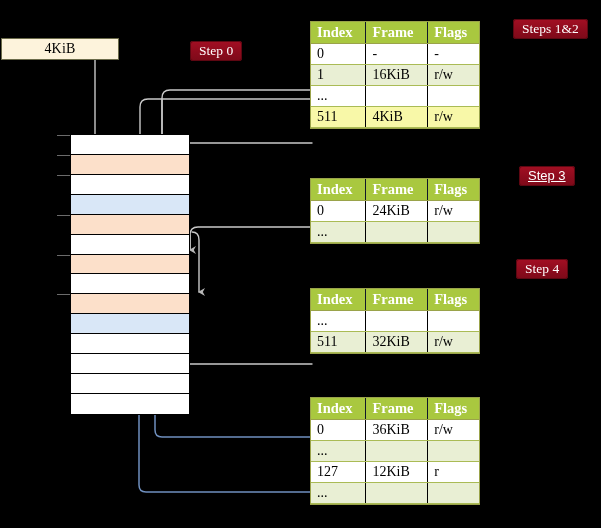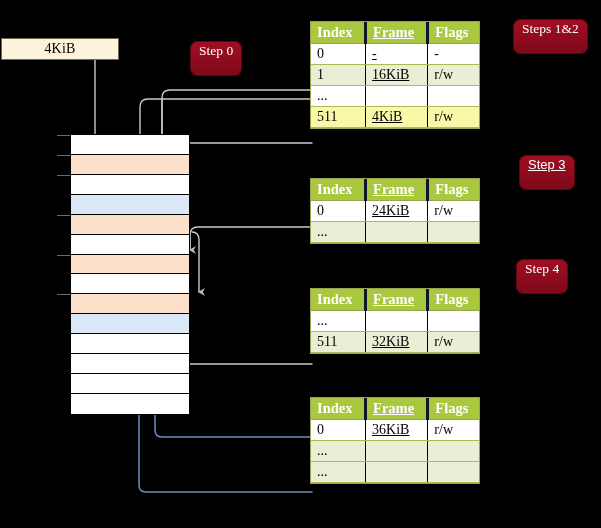--- a/index.html
+++ b/index.html
@@ -7,57 +7,57 @@
        font-family:"Liberation Serif", serif;}
   .stage{position:absolute;left:0;top:0;width:601px;height:528px;}
 
   
   .kib-box{position:absolute;left:1px;top:38px;width:118px;height:22px;
     background:#fdf3dc;border:1px solid #6b6b4a;box-sizing:border-box;
     display:flex;align-items:center;justify-content:center;
     font-size:14px;color:#000;letter-spacing:.2px;}
 
   
-  .badge{position:absolute;height:35px;padding:0 9px;box-sizing:border-box;
+  .badge{position:absolute;height:20px;padding:0 9px;box-sizing:border-box;
     background:linear-gradient(to bottom,#a30f23 0%,#8d0b1d 55%,#7d0a19 100%);
-    color:#fff;font-size:13.5px;line-height:20px;border-radius:8px;
+    color:#fff;font-size:13.5px;line-height:20px;border-radius:3px;
     box-shadow:0 0 0 1px #5e0712 inset;white-space:nowrap;text-align:center;}
   .badge.sans{font-family:"Liberation Sans",sans-serif;font-size:13px;}
   #badge-s0{left:190px;top:41px;text-align:center;}
   #badge-s12{left:513px;top:19px;}
-  #badge-s3{left:519px;top:155px;text-decoration:underline;}
+  #badge-s3{left:519px;top:166px;text-decoration:underline;}
   #badge-s4{left:516px;top:259px;}
 
   
   .memcol{position:absolute;left:70px;top:134px;width:120px;height:281px;
     border:1px solid #000;box-sizing:border-box;background:#fff;}
   .memrow{width:100%;box-sizing:border-box;border-bottom:1px solid #000;}
   .memrow:last-child{border-bottom:none;}
   .memrow.pt{background:#fce0ca;}
   .memrow.data{background:#d9e7f7;}
   .memrow.empty{background:#fff;}
   .tick{position:absolute;height:0;border-top:1.4px solid #6b6b6b;width:13px;left:-14px;}
 
   
   .ptable{position:absolute;border:1px solid #9aa34a;box-sizing:border-box;
     border-collapse:collapse;background:#fff;}
   .ptable table{border-collapse:collapse;width:100%;}
   .ptable th{background:#a9c83f;color:#fff;font-weight:bold;font-size:14.5px;
-    text-align:left;padding:2px 6px;border-right:3px solid #0f172a;
+    text-align:left;padding:2px 6px;border-right:1px solid #0f172a;
     border-bottom:1px solid #9aa34a;}
   .ptable th:last-child{border-right:none;}
   .ptable td{font-size:14px;color:#000;padding:2px 6px;height:21px;
     border-right:1px solid #000;border-bottom:1px solid #aabb55;
     box-sizing:border-box;vertical-align:middle;}
   .ptable td:last-child{border-right:none;}
   .ptable tr.alt td{background:#e9efd4;}
   .ptable tr.plain td{background:#ffffff;}
   .ptable td.hl{background:#f8f8a8 !important;}
   .col-i{width:56px;}
-  .col-f{width:64px;text-decoration:underline;}
+  .col-f{width:64px;}
   .col-g{width:50px;}
 
   #pt1{left:310px;top:21px;width:170px;}
   #pt2{left:310px;top:178px;width:170px;}
   #pt3{left:310px;top:288px;width:170px;}
   #pt4{left:310px;top:397px;width:170px;}
 
   svg.wires{position:absolute;left:0;top:0;width:601px;height:528px;
     pointer-events:none;overflow:visible;}
 </style>
@@ -244,20 +244,25 @@
           <tr class="plain">
             <td class="col-i">0</td>
             <td class="col-f">36KiB</td>
             <td class="col-g">r/w</td>
           </tr>
           <tr class="alt">
             <td class="col-i">...</td>
             <td class="col-f"></td>
             <td class="col-g"></td>
           </tr>
+          <tr class="plain">
+            <td class="col-i">127</td>
+            <td class="col-f">12KiB</td>
+            <td class="col-g">r</td>
+          </tr>
           <tr class="alt">
             <td class="col-i">...</td>
             <td class="col-f"></td>
             <td class="col-g"></td>
           </tr>
         </tbody>
       </table>
     </div>
 
 </div>

